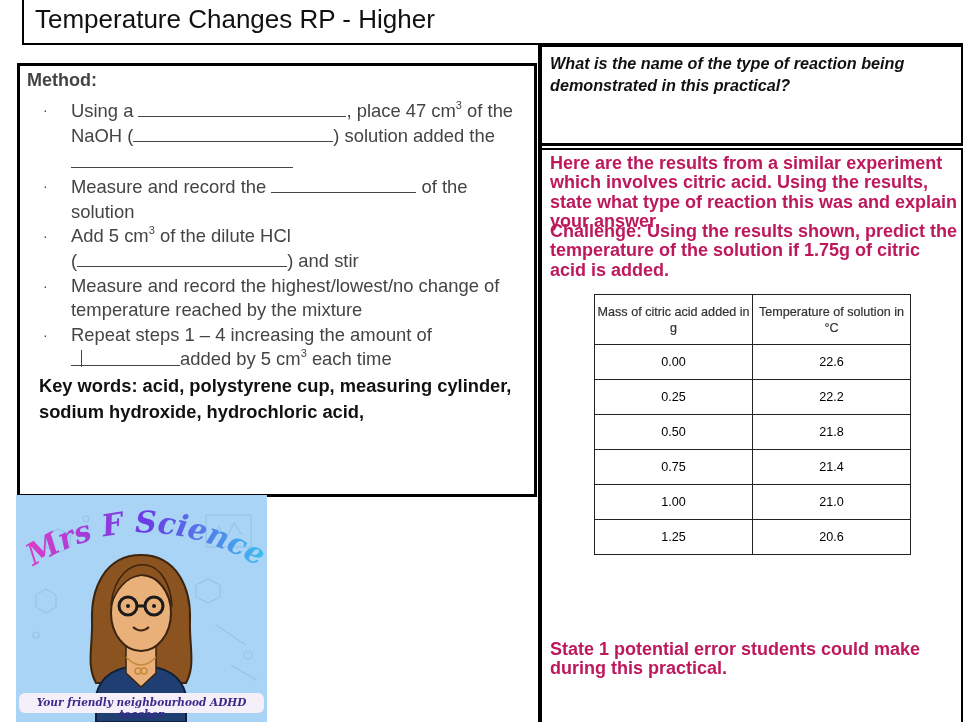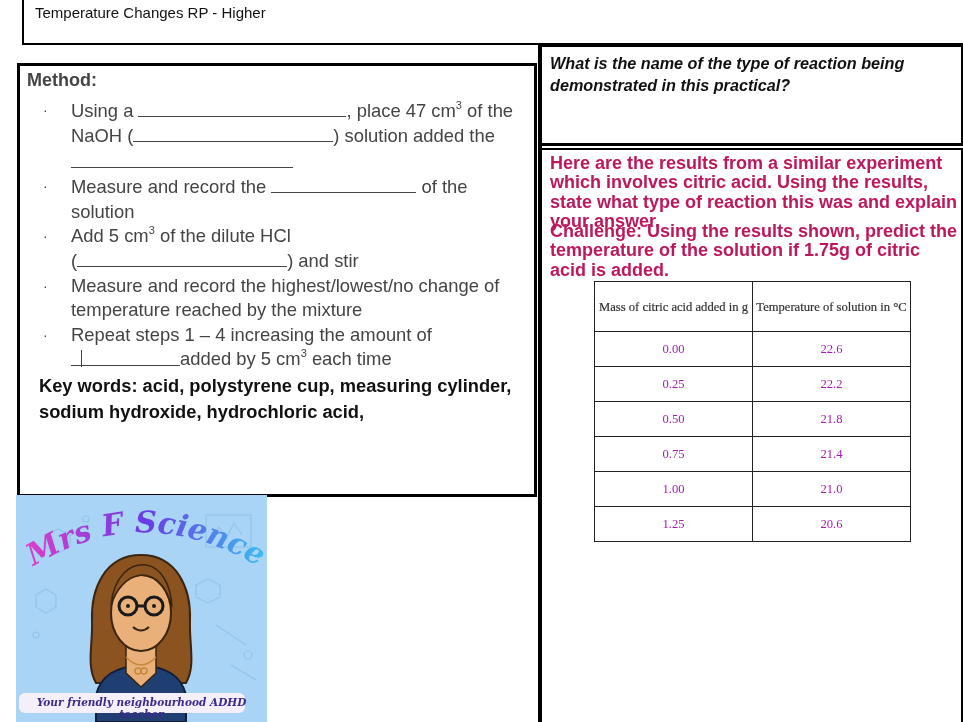--- a/index.html
+++ b/index.html
@@ -4,21 +4,21 @@
 <style>
   html, body { margin:0; padding:0; }
   body {
     width:963px; height:722px; position:relative; overflow:hidden;
     background:#ffffff; font-family:"Liberation Sans", sans-serif; color:#000;
   }
   .box { position:absolute; box-sizing:border-box; background:#fff; }
 
   
   #title-box { left:22px; top:-4px; width:950px; height:49px; border:2px solid #000; }
-  #title-box .t { position:absolute; left:11px; top:6px; font-size:15px; color:#111; }
+  #title-box .t { position:absolute; left:11px; top:6px; font-size:26px; color:#111; }
 
   
   #method-box { left:17px; top:63px; width:520px; height:434px; border:3px solid #000; }
   #method-box .heading { position:absolute; left:7px; top:4px; font-size:18px; font-weight:bold; color:#444; }
   .steps { position:absolute; left:0; top:32px; width:515px; margin:0; padding:0; list-style:none; }
   .step { position:relative; padding-left:51px; font-size:18.4px; line-height:24.4px; color:#444; }
   .step .bullet { position:absolute; left:23px; top:0; color:#444; font-size:14px; }
   .blank { display:inline-block; border-bottom:1px solid #444; height:18px; vertical-align:baseline; }
   sup { font-size:11px; line-height:0; vertical-align:8px; }
   .cursor { display:inline-block; width:1px; height:17px; background:#444; margin-left:10px; vertical-align:-2px; }
@@ -28,29 +28,29 @@
   #rightcol-line { position:absolute; left:538px; top:45px; width:4px; height:677px; background:#000; }
   #q1-box { left:540px; top:44px; width:423px; height:102px; border-top:3px solid #000; border-left:2px solid #000; border-bottom:3px solid #000; border-right:2px solid #000; }
   #q1-box .q { position:absolute; left:8px; top:5px; width:405px; font-size:16.2px; font-weight:bold; line-height:22px; color:#111;font-style:italic; }
 
   #results-box { left:540px; top:148px; width:423px; height:590px; border:2px solid #000; }
   #results-box .p { position:absolute; left:8px; width:410px; font-size:18px; font-weight:bold; line-height:19.4px; color:#be185d; }
   #results-box .p1 { top:4px; }
   #results-box .p2 { top:72px; }
   #results-box .p3 { top:490px; }
 
-  table.results { position:absolute; left:52px; top:131px; border-collapse:collapse; font-family:Liberation Serif, serif; }
+  table.results { position:absolute; left:52px; top:144px; border-collapse:collapse; font-family:Liberation Sans, sans-serif; }
   table.results th, table.results td { border:1px solid #222; text-align:center; width:155px; }
   table.results th { height:47px; font-size:12.6px; font-weight:normal; color:#333; line-height:16px; -webkit-text-stroke:0.2px #333; }
-  table.results td { height:32px; font-size:12.6px; color:#a21caf; }
+  table.results td { height:32px; font-size:12.6px; color:#000000; }
 
   
   #logo { position:absolute; left:16px; top:495px; width:251px; height:227px; background:#a9d4f5; overflow:hidden; }
   #logo svg { position:absolute; left:0; top:0; }
-  #logo .tagline-wrap { position:absolute; left:3px; top:198px; width:226px; height:20px; background:#f5effa; border-radius:6px; }
+  #logo .tagline-wrap { position:absolute; left:3px; top:198px; width:245px; height:20px; background:#f5effa; border-radius:6px; }
   #logo .tagline { position:absolute; left:0; top:3px; width:245px; text-align:center; font-family:"DejaVu Serif", serif; font-style:italic; font-weight:bold; font-size:10.5px; color:#3a2a8a; }
 </style>
 </head>
 <body>
 
 <div class="box" id="title-box">
   <span class="t">Temperature Changes RP - Higher</span>
 </div>
 
 <div class="box" id="method-box">
@@ -116,20 +116,21 @@
       <tr>
           <td>1.00</td>
           <td>21.0</td>
         </tr>
       <tr>
           <td>1.25</td>
           <td>20.6</td>
         </tr>
     </tbody>
   </table>
+  <div class="p p3">State 1 potential error students could make during this practical.</div>
 </div>
 
 <div id="logo">
   <svg width="251" height="227" viewBox="0 0 251 227">
     <defs>
       <linearGradient id="tg" x1="0" y1="0" x2="1" y2="0">
         <stop offset="0" stop-color="#e23fc9"></stop>
         <stop offset="0.5" stop-color="#6a3ae6"></stop>
         <stop offset="1" stop-color="#39c6ee"></stop>
       </linearGradient>

